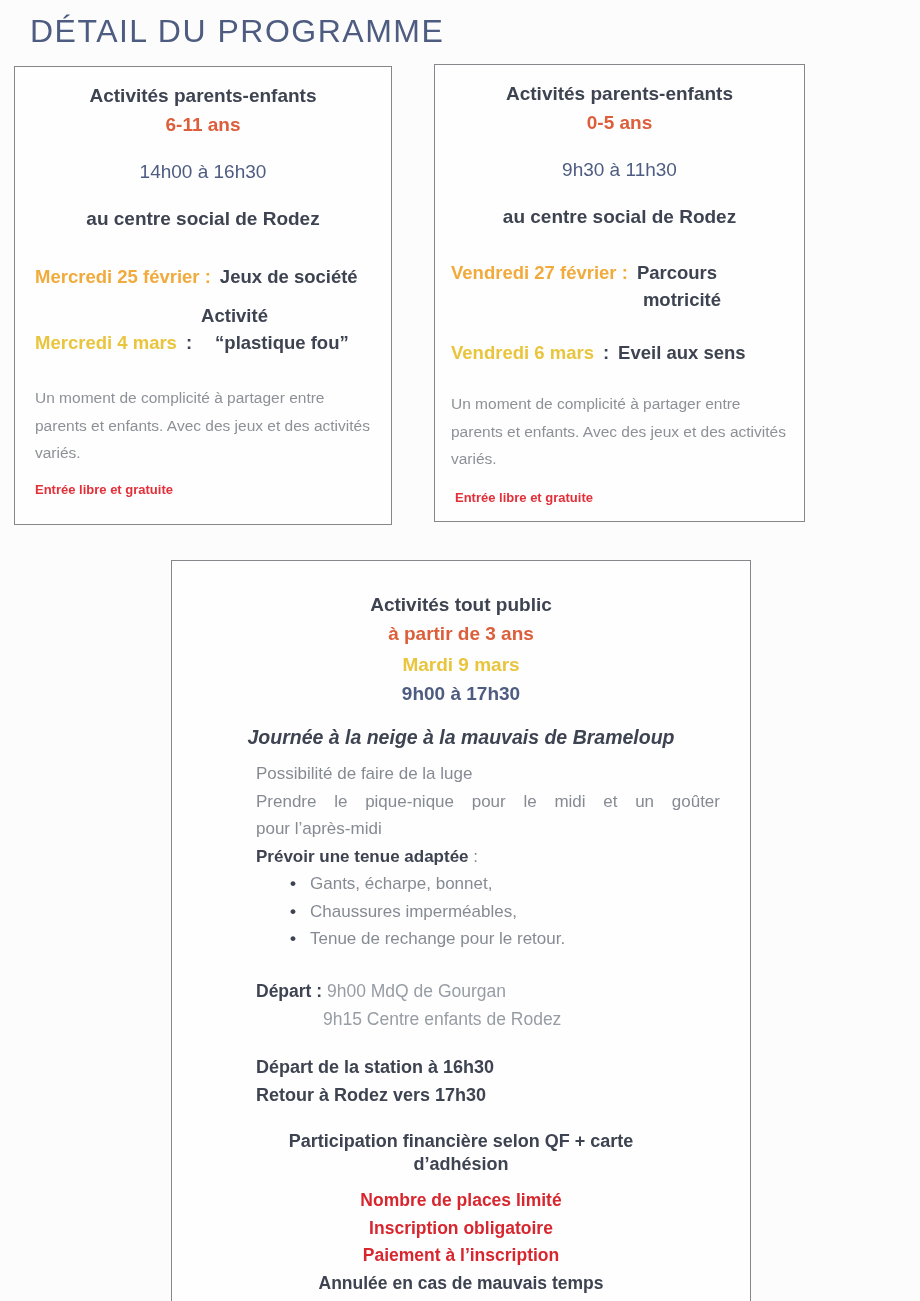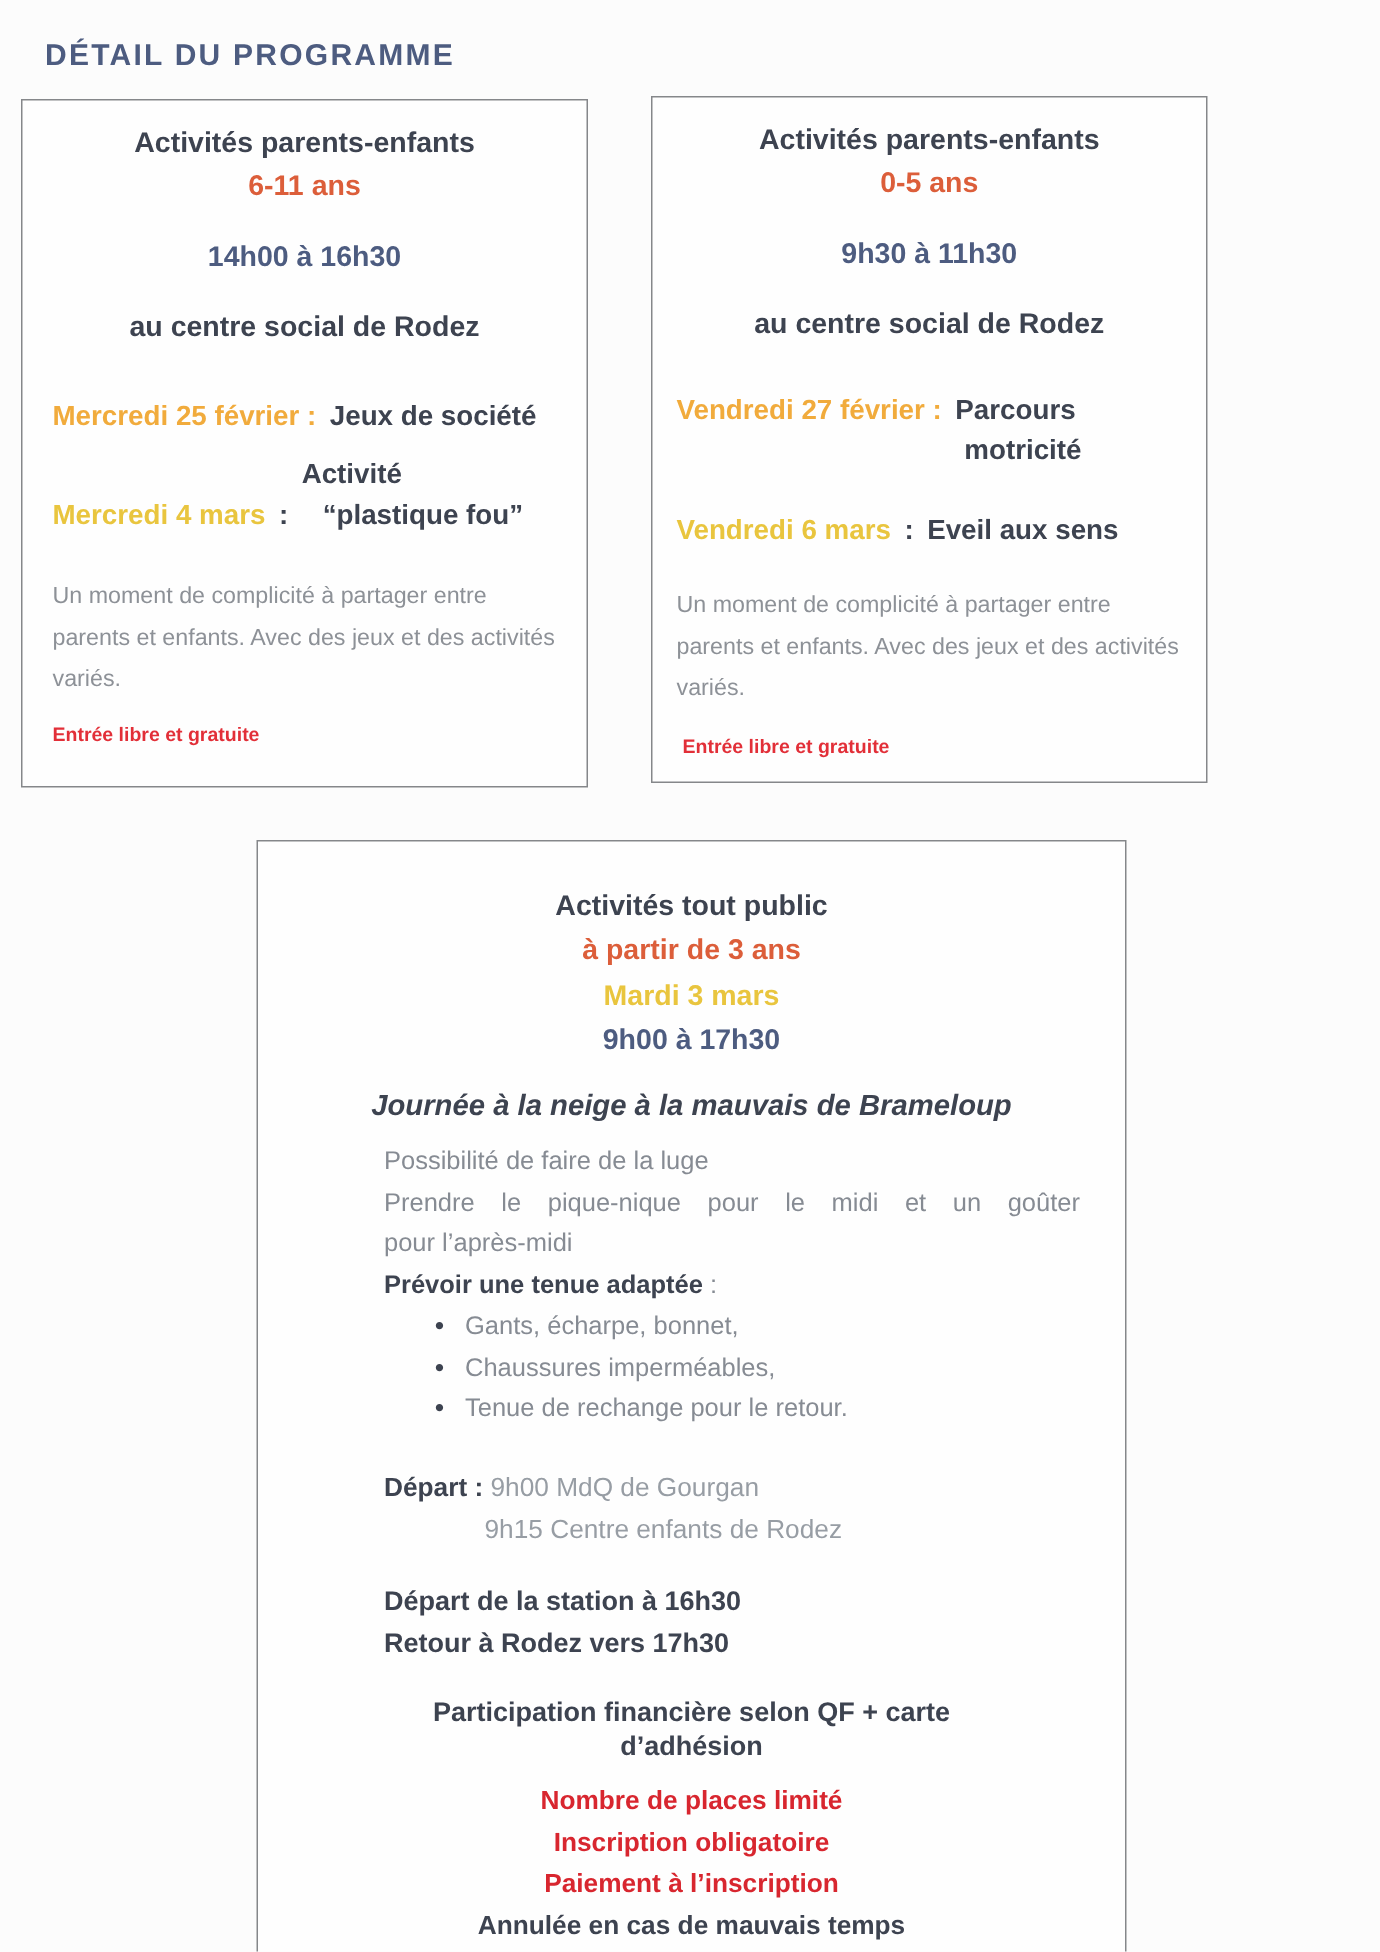--- a/index.html
+++ b/index.html
@@ -4,37 +4,37 @@
 <style>
   * { margin:0; padding:0; box-sizing:border-box; }
   html,body { width:920px; height:1301px; }
   body {
     position:relative;
     background:#fcfcfc;
     font-family:"Liberation Sans", sans-serif;
     color:var(--dark);
   }
   .page-title {
-    position:absolute; left:30px; top:26px;
-    font-size:20px; font-weight:bold; letter-spacing:1.5px;
+    position:absolute; left:30px; top:13px;
+    font-size:32px; font-weight:normal; letter-spacing:1.5px;
     color:var(--navy);
   }
   .card {
     position:absolute; background:#fefefe;
     border:1.5px solid var(--border);
   }
   #card-left  { left:14px;  top:66px;  width:378px; height:459px; padding:0 20px; }
   #card-right { left:434px; top:64px;  width:371px; height:458px; padding:0 16px; }
   #card-bottom{ left:171px; top:560px; width:580px; height:892px; padding:16px 28px; }
 
   .c { text-align:center; }
 
   .card-title   { margin-top:18px; font-size:19px; font-weight:bold; color:var(--dark); }
   .age          { margin-top:7px;  font-size:19px; font-weight:bold; color:var(--orange); }
-  .time         { margin-top:25px; font-size:19px; font-weight:bold; color:var(--navy); }
+  .time         { margin-top:25px; font-size:19px; font-weight:normal; color:var(--navy); }
   .place        { margin-top:25px;  font-size:19px; font-weight:bold; color:var(--dark); }
 
   .sched-row    { display:flex; gap:9px; font-size:18.5px; font-weight:bold; line-height:1.45; }
   #card-left  .sched-row.first { margin-top:34px; }
   #card-left  .sched-row.second{ margin-top:12px;align-items:flex-end; }
   #card-right .sched-row.first { margin-top:32px; }
   #card-right .sched-row.second{ margin-top:26px; }
   .date-amber   { color:var(--amber);  white-space:nowrap; }
   .date-yellow  { color:var(--yellow); white-space:nowrap; }
   .colon        { color:var(--dark); }
@@ -132,21 +132,21 @@
     <span class="act">Eveil aux sens</span>
   </div>
 
   <p class="descr">Un moment de complicité à partager entre parents et enfants. Avec des jeux et des activités variés.</p>
   <div class="free-entry">Entrée libre et gratuite</div>
 </section>
 
 <section class="card" id="card-bottom">
   <div class="bt-title c">Activités tout public</div>
   <div class="bt-age c">à partir de 3 ans</div>
-  <div class="bt-date c">Mardi 3 mars</div>
+  <div class="bt-date c">Mardi 9 mars</div>
   <div class="bt-time c">9h00 à 17h30</div>
 
   <div class="headline">Journée à la neige à la mauvais de Brameloup</div>
 
   <div class="body-block">
     <div class="body-line">Possibilité de faire de la luge</div>
     <div class="body-line justify">Prendre le pique-nique pour le midi et un goûter</div>
     <div class="body-line">pour l’après-midi</div>
     <div class="gear-head">
       <span>Prévoir une tenue adaptée</span><span class="colon-gray"> :</span>

